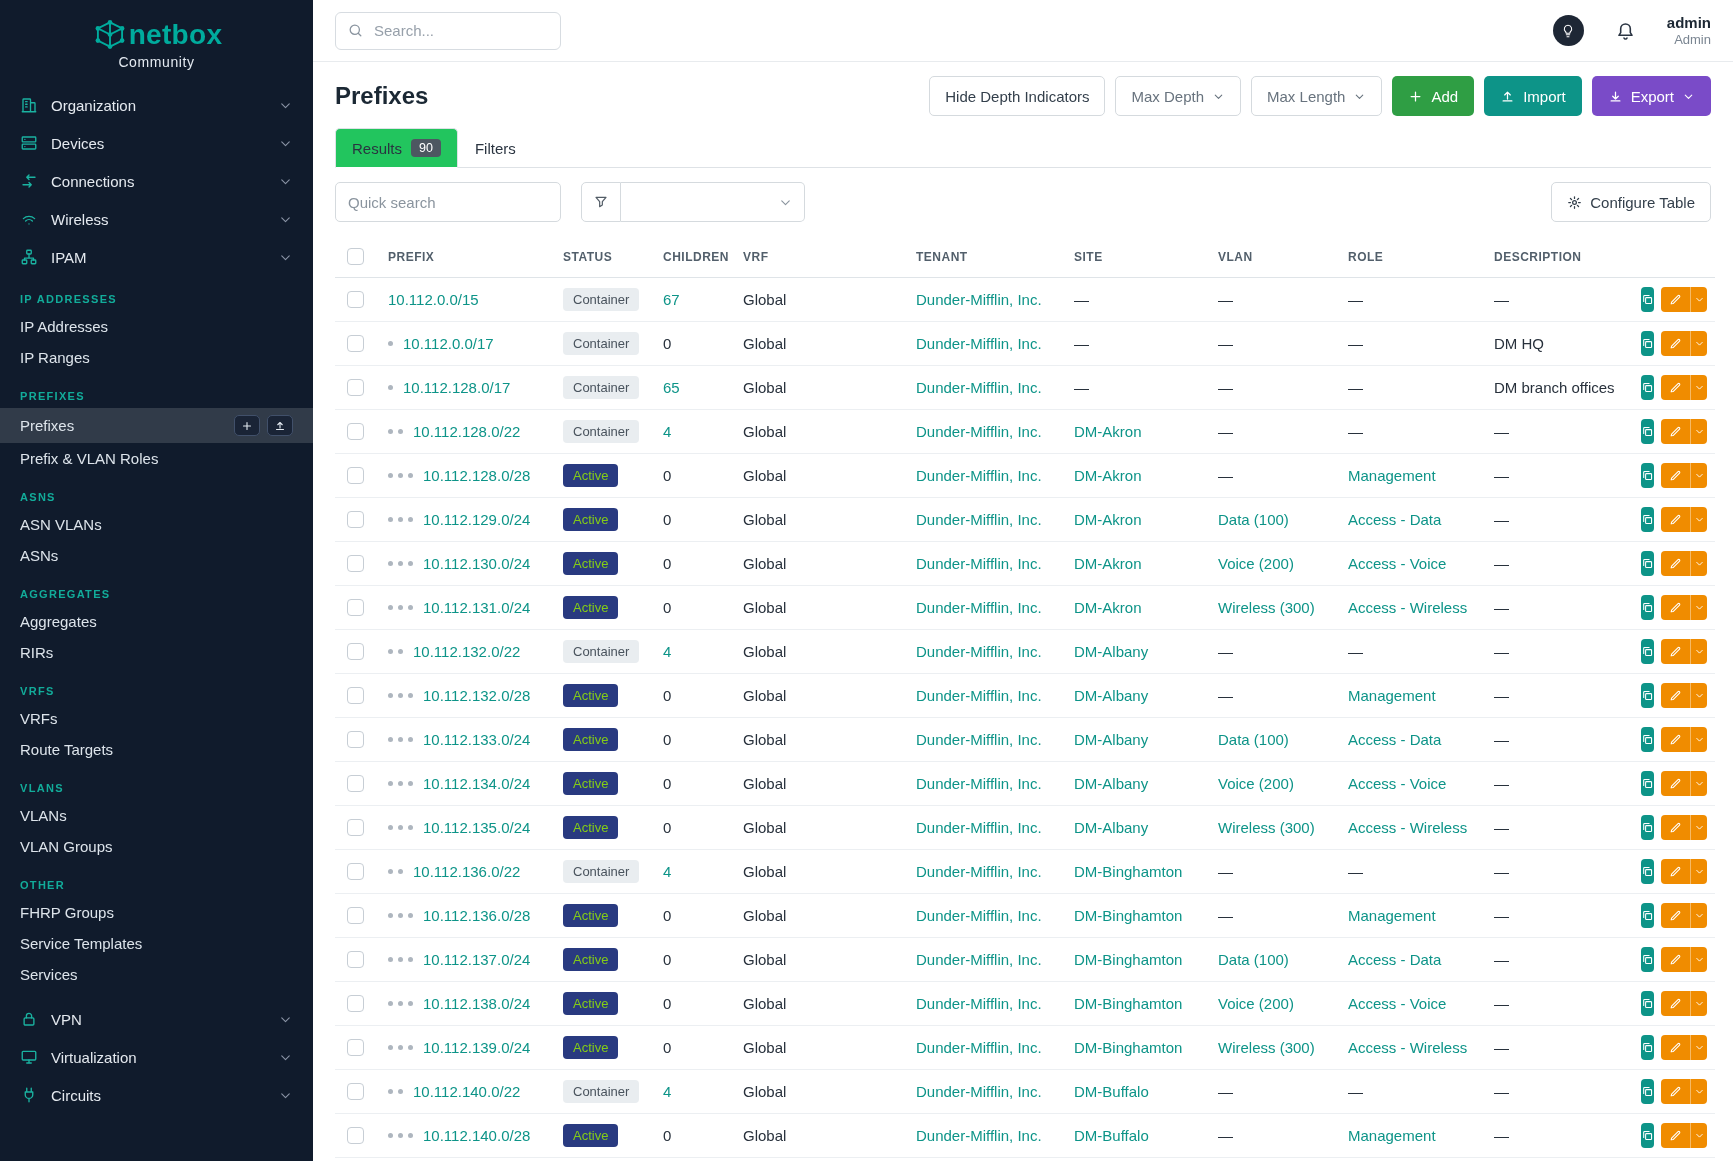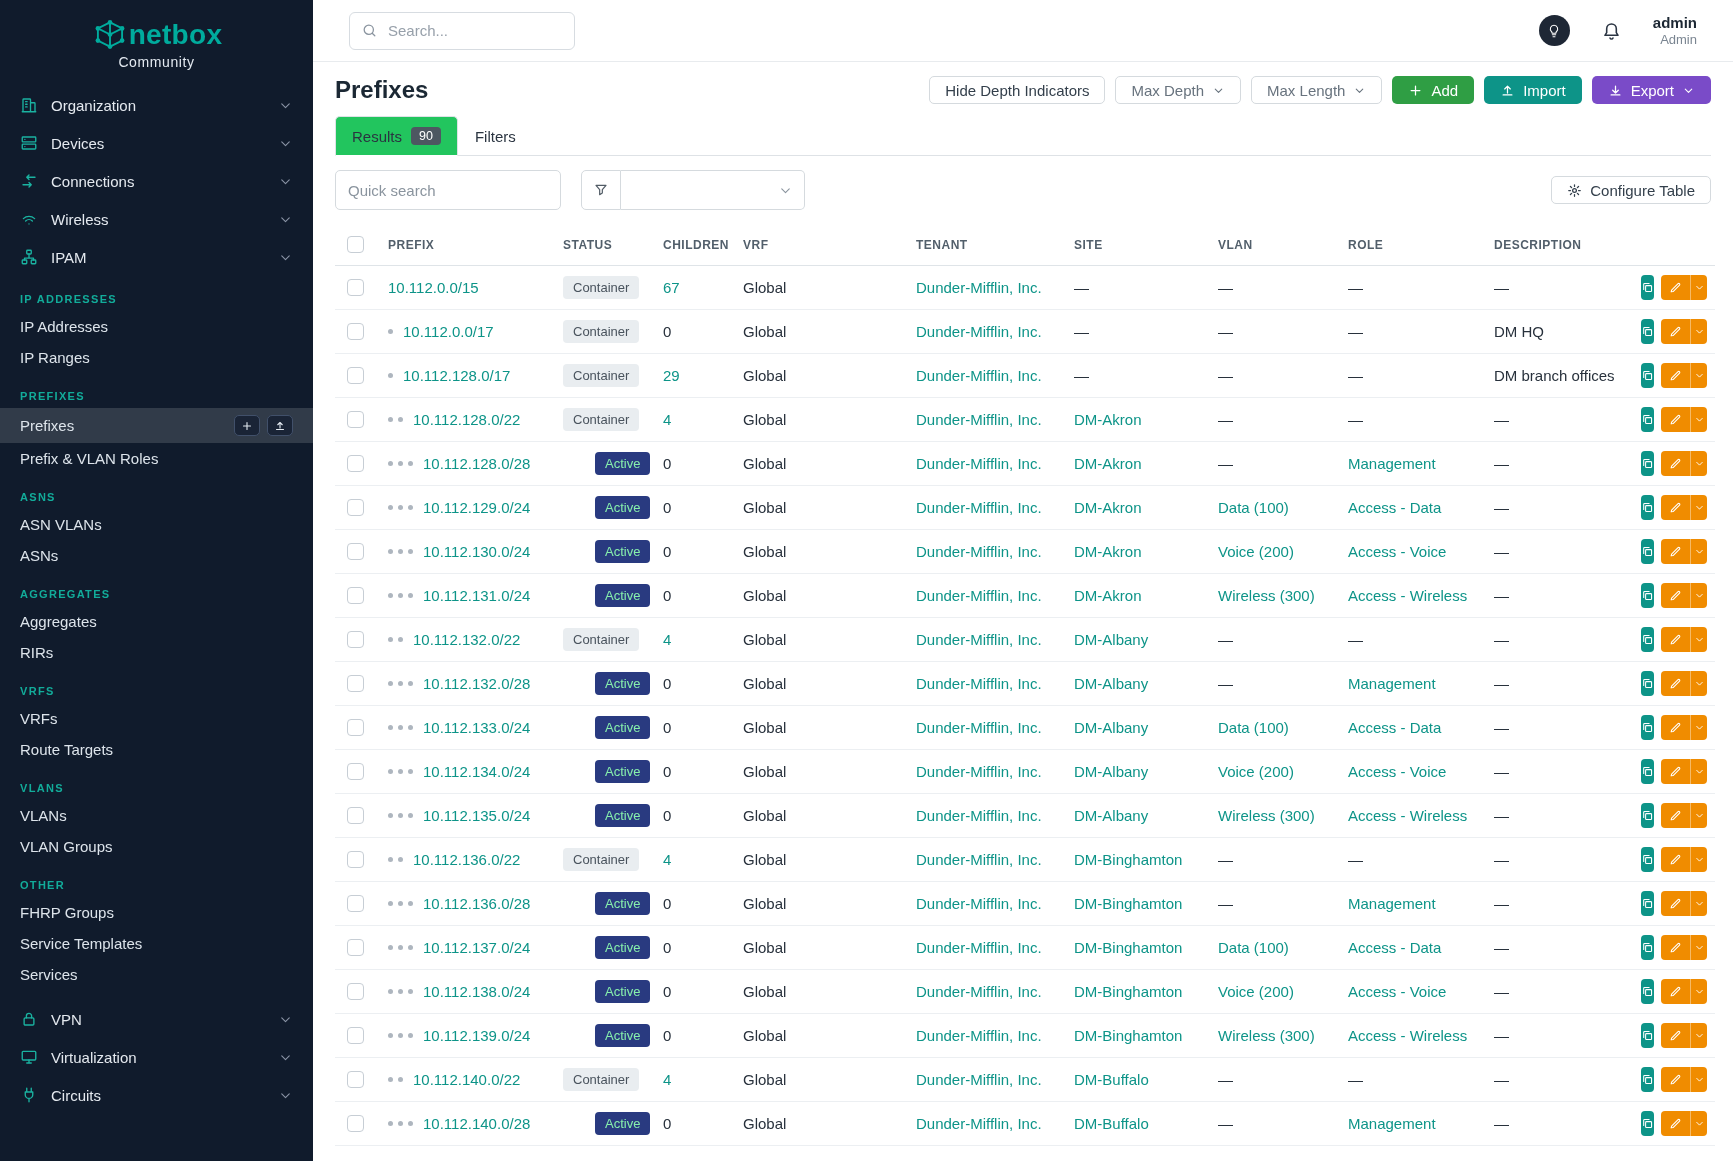--- a/index.html
+++ b/index.html
@@ -23,41 +23,41 @@
   .nav-header { padding:17px 20px 6px; font-size:11px; font-weight:bold; letter-spacing:1.3px; color:#12ac9a; }
   .nav-sub { display:flex; align-items:center; padding:7px 20px; font-size:15px; color:#dde4eb; cursor:pointer; }
   .nav-sub.active { background:rgba(255,255,255,.14); }
   .quick-btns { margin-left:auto; display:flex; gap:7px; }
   .quick-btn { width:26px; height:21px; border-radius:5px; background:#1a2436; border:1px solid #41506a; color:#e3e9f0; display:inline-flex; align-items:center; justify-content:center; cursor:pointer; }
   .quick-btn svg { width:12px; height:12px; stroke-width:2.2; }
   .nav-bottom { margin-top:10px; }
 
   
   .main { flex:1; display:flex; flex-direction:column; min-width:0; }
-  .topbar { height:62px; min-height:62px; background:#fff; border-bottom:1px solid #e8ebee; display:flex; align-items:center; padding:0 36px; }
+  .topbar { height:62px; min-height:62px; background:#fff; border-bottom:1px solid #e8ebee; display:flex; align-items:center; padding:0 22px; }
   .search-box { position:relative; width:226px; }
   .search-box .ic { position:absolute; left:12px; top:10px; color:#8a949f; }
   .search-box .ic svg { width:17px; height:17px; }
   .search-box input { width:100%; height:38px; border:1px solid #d7dce1; border-radius:6px; padding:0 12px 0 38px; font-size:15px; font-family:inherit; color:#333; outline:none; }
   .search-box input::placeholder { color:#97a0aa; }
   .topbar-right { margin-left:auto; display:flex; align-items:center; gap:31px; }
   .bulb-btn { width:31px; height:31px; border-radius:50%; background:#1e2735; color:#fff; border:none; display:inline-flex; align-items:center; justify-content:center; cursor:pointer; }
   .bulb-btn svg { width:16px; height:16px; stroke-width:1.6; }
   .bell { color:#2a3442; cursor:pointer; }
   .bell svg { width:21px; height:21px; }
   .user-block { text-align:right; line-height:1.2; cursor:pointer; }
   .user-name { font-weight:bold; font-size:15px; color:#1c2733; }
   .user-role { font-size:13px; color:#7a8591; }
 
   
   .content { flex:1; padding:14px 22px 0; overflow:hidden; }
   .title-row { display:flex; align-items:center; }
   .page-title { font-size:24px; font-weight:bold; color:#1b2834; }
   .title-actions { margin-left:auto; display:flex; gap:10px; }
-  .btn { height:28px; display:inline-flex; align-items:center; gap:8px; padding:0 15px; border-radius:5px; font-size:15px; font-family:inherit; border:1px solid transparent; cursor:pointer; background:#fff; white-space:nowrap; }
+  .btn { height:40px; display:inline-flex; align-items:center; gap:8px; padding:0 15px; border-radius:5px; font-size:15px; font-family:inherit; border:1px solid transparent; cursor:pointer; background:#fff; white-space:nowrap; }
   .btn .ic svg { width:15px; height:15px; stroke-width:2; }
   .btn .chev svg { width:13px; height:13px; }
   .btn-outline { border-color:#d5dade; color:#333f4b; }
   .btn-outline.gray { color:#68737e; }
   .btn-green  { background:var(--add-green,#2f9e44); color:#fff; }
   .btn-teal   { background:var(--accent-teal,#0d9488); color:#fff; }
   .btn-purple { background:var(--export-purple,#7a4bc8); color:#fff; }
 
   .tabs { display:flex; margin-top:12px; border-bottom:1px solid #dee2e6; }
   .tab { padding:10px 16px; font-size:15px; color:#2a3440; display:flex; align-items:center; gap:9px; border:1px solid transparent; border-radius:5px 5px 0 0; margin-bottom:-1px; cursor:pointer; }
@@ -78,21 +78,21 @@
   td { padding:0 8px; height:44px; border-bottom:1px solid #eceff2; font-size:15px; vertical-align:middle; }
   .cb-col { padding-left:12px; }
   .cbx { width:17px; height:17px; appearance:none; border:1px solid #c7ced5; border-radius:4px; background:#fff; cursor:pointer; display:block; }
   a.tlink { color:var(--accent-teal,#0d9488); text-decoration:none; cursor:pointer; }
   .plain { color:#28313c; }
   .prefix-wrap { display:flex; align-items:center; }
   .dot-group { display:inline-flex; gap:5px; margin-right:10px; }
   .dot { width:5px; height:5px; border-radius:50%; background:#aeb6bf; display:inline-block; }
   .badge { display:inline-block; font-size:13px; padding:4px 10px; border-radius:4px; line-height:1.2; }
   .badge-container { background:var(--container-badge-bg,#e9edf0); color:#49535d; }
-  .badge-active { background:var(--active-badge,#293a80); color:#86efac;margin-left:32px; }
+  .badge-active { background:var(--active-badge,#293a80); color:#84cc16; }
   .actions { display:flex; justify-content:flex-end; align-items:center; gap:7px; }
   .edit-group { display:inline-flex; }
   .act-btn { height:25px; border:none; display:inline-flex; align-items:center; justify-content:center; color:#fff; cursor:pointer; border-radius:4px; padding:0; }
   .act-btn svg { width:13px; height:13px; stroke-width:2; }
   .act-copy { width:29px; background:var(--accent-teal,#0d9488); }
   .act-edit { width:29px; background:var(--edit-orange,#f08c00); border-radius:4px 0 0 4px; }
   .act-caret { width:17px; background:var(--edit-orange,#f08c00); border-radius:0 4px 4px 0; border-left:1px solid rgba(255,255,255,.4); }
   .act-caret svg { width:11px; height:11px; }
 </style>
 </head>
@@ -569,21 +569,21 @@
             </td>
             <td>
               <span class="prefix-wrap">
                 <span class="dot-group">
                   <span class="dot"></span>
                 </span>
                 <a class="tlink">10.112.128.0/17</a>
               </span>
             </td>
             <td><span class="badge badge-container">Container</span></td>
-            <td><a class="tlink">29</a></td>
+            <td><a class="tlink">65</a></td>
             <td><span class="plain">Global</span></td>
             <td><a class="tlink">Dunder-Mifflin, Inc.</a></td>
             <td><span class="plain">—</span></td>
             <td><span class="plain">—</span></td>
             <td><span class="plain">—</span></td>
             <td><span class="plain">DM branch offices</span></td>
             <td>
               <span class="actions">
                 <button class="act-btn act-copy">
                   <span class="ic">

